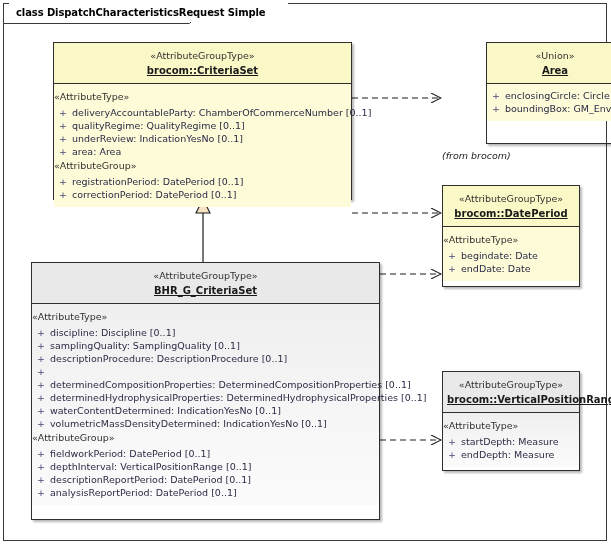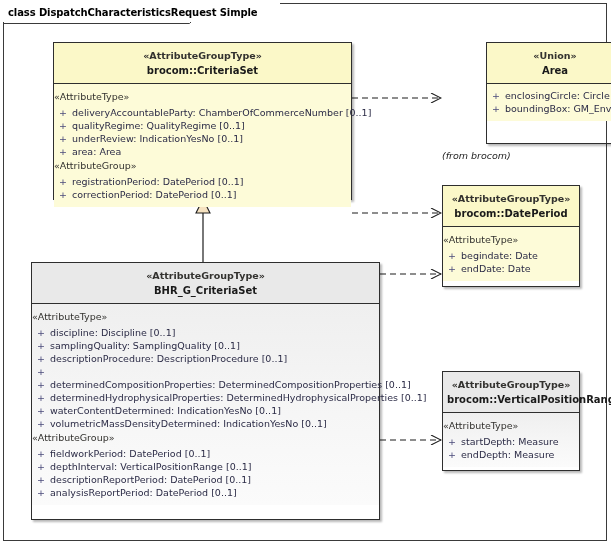--- a/index.html
+++ b/index.html
@@ -15,21 +15,21 @@
   }
   
   .frame{
     position:absolute;left:3px;top:3px;
     width:604px;height:538px;
     border:1px solid #3a3a3a;
     box-sizing:border-box;
     background:#ffffff;
   }
   .frame-tab{
-    position:absolute;left:1px;top:3px;
+    position:absolute;left:9px;top:3px;
     height:19px;
     box-sizing:border-box;
     background:#ffffff;
     border-right:0;
     padding:0 22px 0 7px;
     display:flex;align-items:center;
     font-size:10px;font-weight:bold;color:#000;
     letter-spacing:-0.1px;
     white-space:nowrap;
   }
@@ -43,27 +43,28 @@
   .cls .hdr{
     box-sizing:border-box;
     border-bottom:1px solid #2e2e2e;
     text-align:center;
     padding:6px 4px 6px 4px;
     line-height:13px;
   }
   .cls .hdr .stereo{
     display:block;
     font-size:9.5px;color:#33322f;
-    font-weight:bold;
+    font-weight:normal;
   }
   .cls .hdr .cname{
     display:block;
     font-size:10px;color:#1a1a1a;
     font-weight:bold;
     margin-top:2px;
+    text-decoration:underline;
   }
   .cls .body{
     box-sizing:border-box;
     padding:5px 0 6px 0;
   }
   
   .yellow .hdr{background:#fbf8c8;}
   .yellow .body{background:#fdfbd8;}
   
   .grey .hdr{background:#e9e9e9;}

